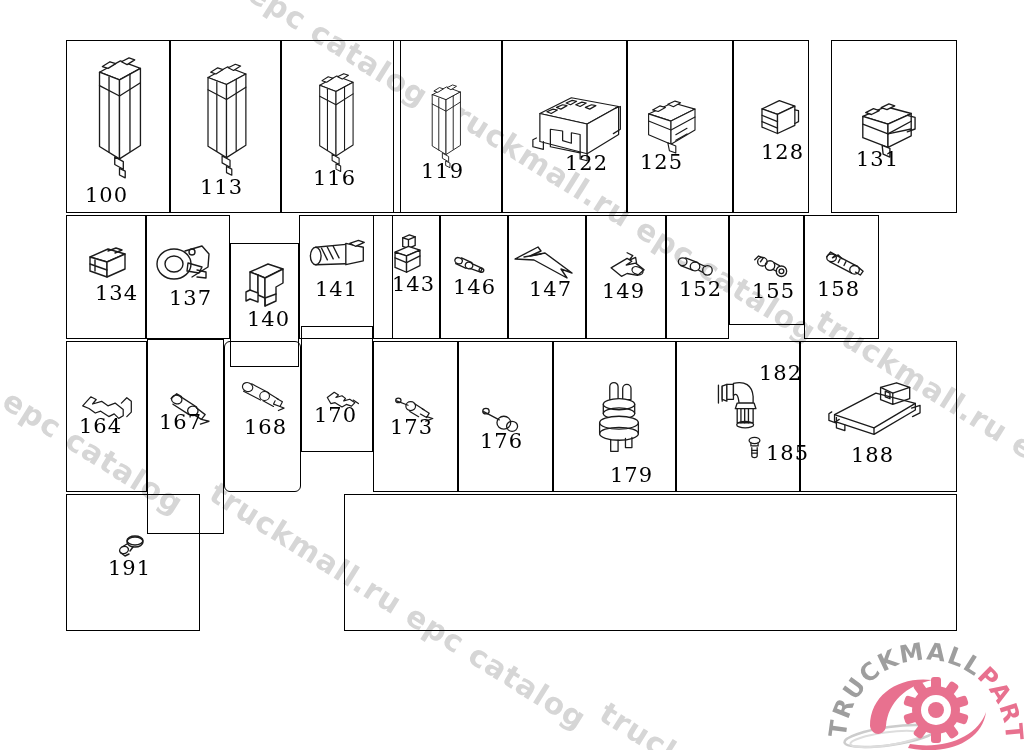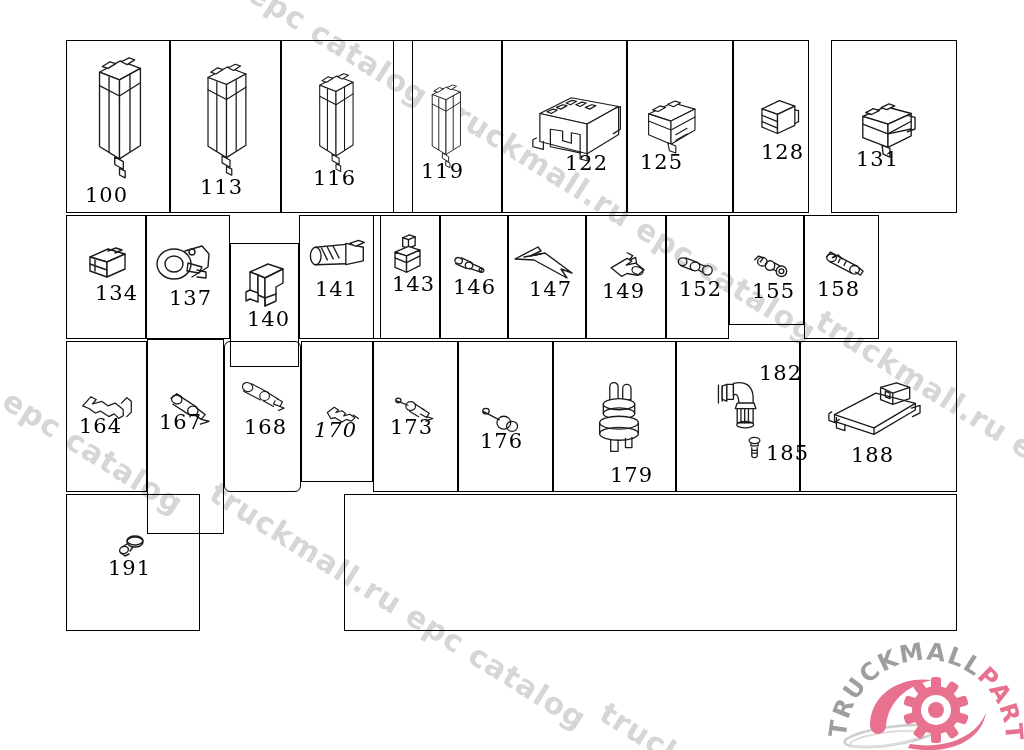--- a/index.html
+++ b/index.html
@@ -83,21 +83,21 @@
         <path fill="#fff" d="M10,21 L10,99 L31,112 L31,29 Z"></path>
         <path fill="#fff" d="M31,29 L31,112 L53,98 L53,17 Z"></path>
         <path fill="none" d="M10,35 L31,46 L53,32"></path>
         <path fill="none" d="M20,26 L20,105"></path>
         <path fill="none" d="M42,23 L42,104"></path>
         <path fill="#fff" d="M26,110 l9,5 v8 l-9,-5 z"></path>
         <path fill="#fff" d="M31,122 l6,3 v7 l-6,-3 z"></path>
       </svg>
       <div class="pn" style="left:29px;top:136px">113</div>
     </div>
-    <div class="cell" style="left: 281px; top: 40px; width: 132px; height: 173px; text-align: right;">
+    <div class="cell" style="left: 281px; top: 40px; width: 120px; height: 173px; text-align: right;">
       <svg class="glyph" viewBox="0 0 62 134" preserveAspectRatio="xMidYMid meet" style="left:24px;top:28px;width:60px;height:104px">
         <path fill="#fff" d="M10,21 L32,9 L53,17 L31,29 Z"></path>
         <path fill="#fff" d="M13,15 l8,-5 6,2 -8,5 z"></path>
         <path fill="#fff" d="M33,10 l8,-4 6,2 -8,5 z"></path>
         <path fill="#fff" d="M10,21 L10,99 L31,112 L31,29 Z"></path>
         <path fill="#fff" d="M31,29 L31,112 L53,98 L53,17 Z"></path>
         <path fill="none" d="M10,35 L31,46 L53,32"></path>
         <path fill="none" d="M20,26 L20,105"></path>
         <path fill="none" d="M42,23 L42,104"></path>
         <path fill="#fff" d="M26,110 l9,5 v8 l-9,-5 z"></path>
@@ -199,21 +199,21 @@
       <svg class="glyph" viewBox="0 0 46 50" preserveAspectRatio="xMidYMid meet" style="left:11px;top:16px;width:46px;height:50px">
         <path fill="#fff" d="M8,12 L26,4 L41,9 L23,18 Z"></path>
         <path fill="#fff" d="M8,12 V32 L16,35 V15 Z"></path>
         <path fill="#fff" d="M16,15 V35 L23,38 V18 Z"></path>
         <path fill="#fff" d="M23,18 L41,9 V23 L34,27 V41 L23,46 Z"></path>
         <path fill="none" d="M23,38 V46 M23,38 l11,-4"></path>
         <path fill="#fff" d="M4,32 l4,-2 8,3 v9 l-8,-3 -4,2 z"></path>
       </svg>
       <div class="pn" style="left:16px;top:65px">140</div>
     </div>
-    <div class="cell" style="left: 299px; top: 215px; width: 82px; height: 124px;">
+    <div class="cell" style="left: 299px; top: 215px; width: 94px; height: 124px;">
       <svg class="glyph" viewBox="0 0 68 36" preserveAspectRatio="xMidYMid meet" style="left:7px;top:21px;width:66px;height:36px">
         <ellipse fill="#fff" cx="9" cy="19" rx="5.5" ry="9"></ellipse>
         <path fill="none" d="M9,10 L40,7 M9,28 L40,27"></path>
         <path fill="#fff" d="M40,6 L58,10 V24 L40,28 Z"></path>
         <path fill="#fff" d="M44,6 l9,-3 6,2 -9,4 z"></path>
         <path fill="none" d="M15,11 l6,12 M21,10 l6,12 M27,9 l6,12"></path>
       </svg>
       <div class="pn" style="left:15px;top:63px">141</div>
     </div>
     <div class="cell" style="left: 373px; top: 215px; width: 67px; height: 124px;">
@@ -318,21 +318,21 @@
           <ellipse cx="10" cy="10" rx="6.5" ry="5.5" transform="rotate(20 10 10)"></ellipse>
           <path d="M15,6 L36,17 M5,15 L26,26"></path>
           <ellipse cx="31" cy="21" rx="6" ry="5.5"></ellipse>
           <path d="M35,17 L48,25 M29,27 L42,34"></path>
           <path d="M46,24 l7,4 -3,6 -8,-3 2,-4"></path>
           <path d="M50,34 l5,2 -7,3"></path>
         </g>
       </svg>
       <div class="pn" style="left:19px;top:75px">168</div>
     </div>
-    <div class="cell" style="left: 301px; top: 341px; width: 72px; height: 141px; font-style: italic;">
+    <div class="cell" style="left: 301px; top: 326px; width: 72px; height: 126px;">
       <svg class="glyph" viewBox="0 0 44 26" preserveAspectRatio="xMidYMid meet" style="left:21px;top:59px;width:38px;height:23px">
         <path fill="#fff" d="M5,13 L13,7 L18,10 L15,13 L22,11 L26,14 L24,17 L31,15 L37,19 L33,23 L27,21 L22,24 L14,19 L9,20 Z"></path>
         <path fill="none" d="M35,16 l6,4"></path>
       </svg>
       <div class="pn" style="left:12px;top:78px">170</div>
     </div>
     <div class="cell" style="left: 373px; top: 341px; width: 85px; height: 151px;">
       <svg class="glyph" viewBox="0 0 52 34" preserveAspectRatio="xMidYMid meet" style="left:18px;top:50px;width:48px;height:30px">
         <g fill="none">
           <path d="M4,10 L17,15"></path>

